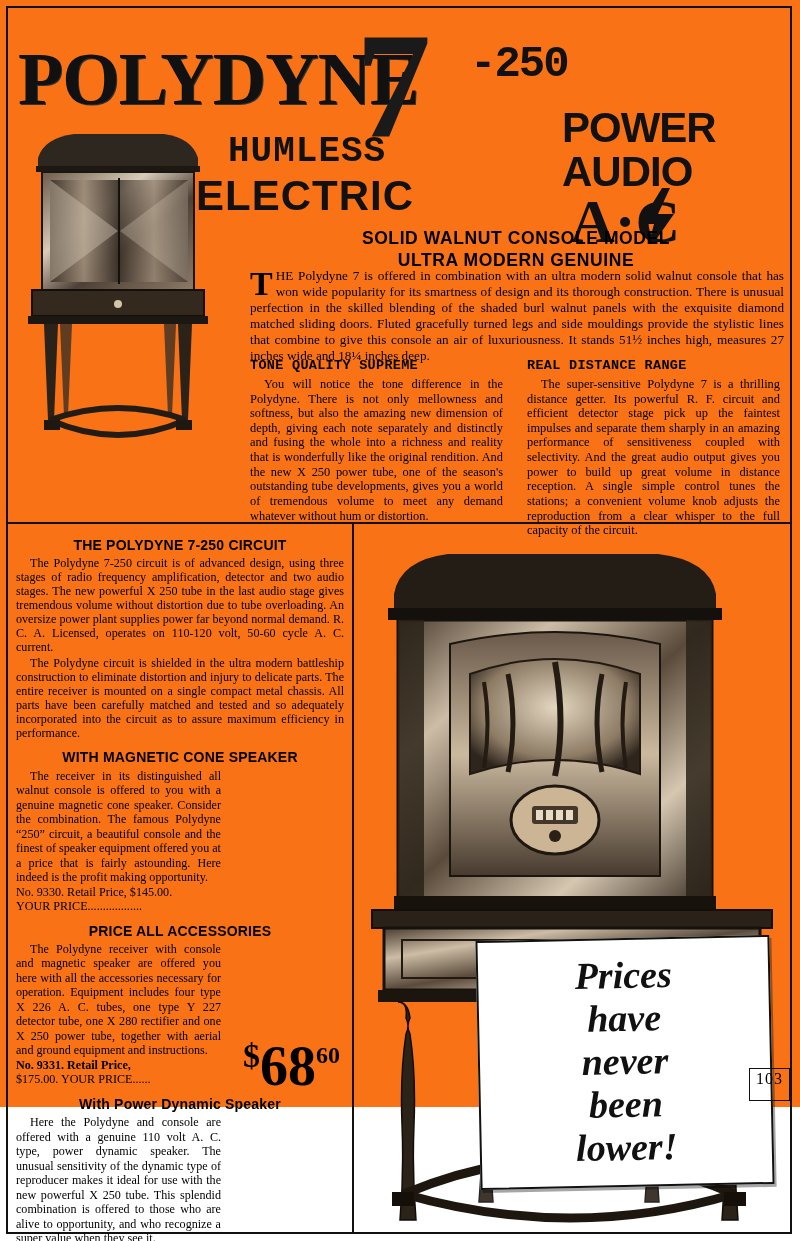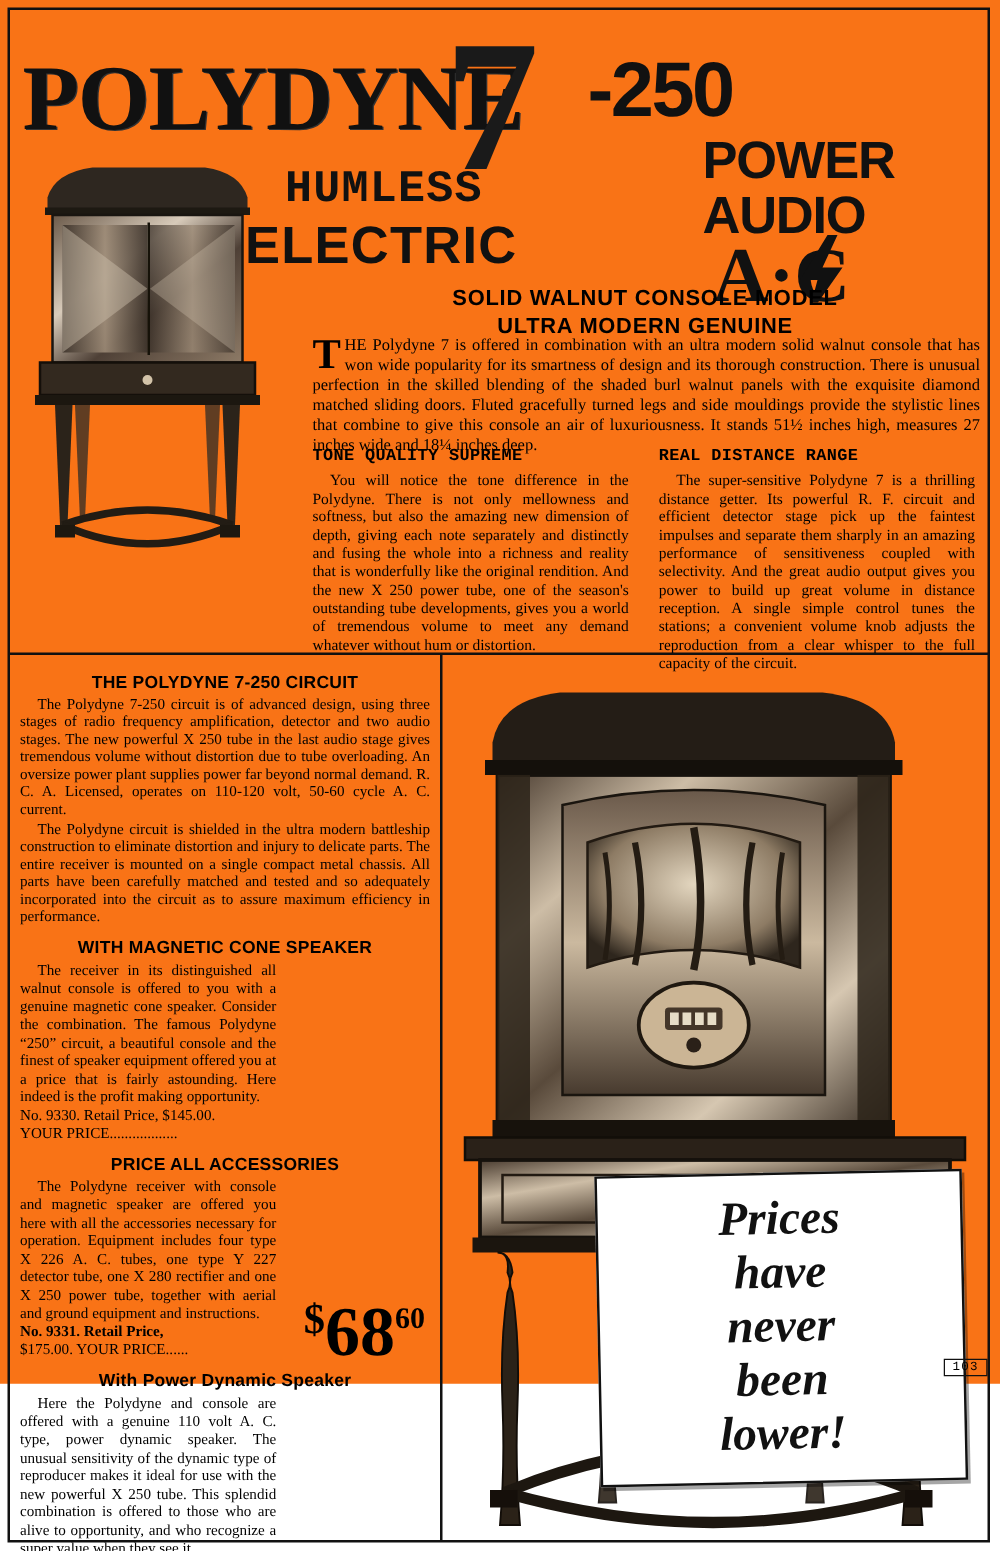--- a/index.html
+++ b/index.html
@@ -45,23 +45,23 @@
     left: 356px; top: 12px;
     font-family: "Liberation Serif", serif;
     font-weight: bold;
     font-size: 150px;
     line-height: 0.82;
     color: #1a1a1a;
   }
   .num250 {
     position: absolute;
     left: 470px; top: 30px;
-    font-family: Liberation Sans, sans-serif;
-    font-weight: bold;
-    font-size: 62px;
+    font-family: Liberation Mono, monospace;
+    font-weight: bold;
+    font-size: 44px;
     letter-spacing: -2px;
     line-height: 1;
     color: #111;
   }
   .humless {
     position: absolute;
     left: 228px; top: 122px;
     font-family: Liberation Mono, monospace;
     font-weight: bold;
     font-size: 36px;
@@ -238,23 +238,23 @@
     font-size: 38px;
     line-height: 1.13;
     text-align: center;
     padding-top: 14px;
     color: #111;
   }
   .page-num {
     position: absolute;
     right: 10px; bottom: 6px;
     border: 1.5px solid #111;
-    padding: 1px 6px 0 6px;
-    font-family: Liberation Mono, monospace;
-    font-size: 10px;
+    padding: 1px 6px 12px 6px;
+    font-family: Liberation Serif, serif;
+    font-size: 16px;
     letter-spacing: 1px;
   }
   .clear { clear: both; }
 </style>
 </head>
 <body>
 
 <div class="page">
 
   <div class="outer-rule"></div>

